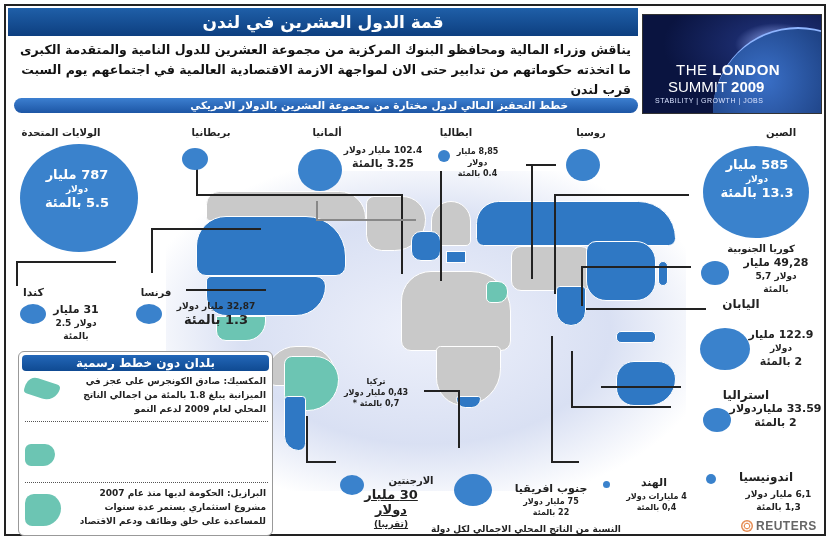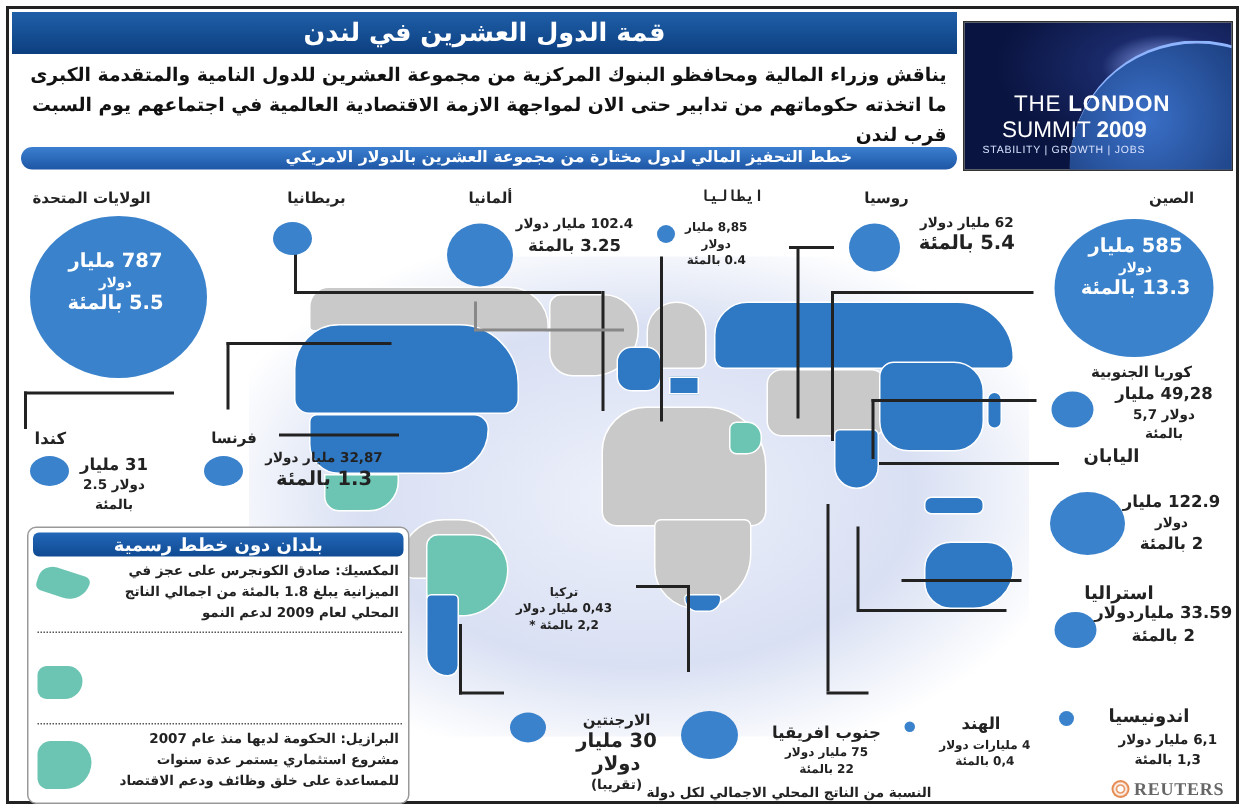--- a/index.html
+++ b/index.html
@@ -24,21 +24,21 @@
   .label .big { font-size: 13px; }
   .in-bubble { color: #fff; }
   .line { position: absolute; background: #222; }
   .panel { position: absolute; left: 12px; top: 345px; width: 255px; height: 185px; border: 1px solid #999; border-radius: 6px; background: #fff; }
   .panel-title { position: absolute; left: 3px; top: 3px; width: 247px; height: 16px; background: linear-gradient(#2367b8, #0f4a92); border-radius: 4px; color: #fff; text-align: center; font-weight: bold; font-size: 12px; line-height: 16px; direction: rtl; }
   .panel-item { position: absolute; left: 4px; width: 245px; direction: rtl; text-align: right; font-size: 9px; font-weight: bold; line-height: 14px; color: #222; padding-right: 2px; }
   .panel-item .txt { display: block; margin-left: 50px; }
   .panel-icon { position: absolute; left: 6px; background: #6cc5b3; }
   .dotted { position: absolute; left: 6px; width: 243px; border-top: 1px dotted #555; }
   .footer-note { position: absolute; left: 425px; top: 518px; direction: rtl; font-size: 9px; font-weight: bold; color: #222; }
-  .reuters { position: absolute; left: 735px; top: 513px; font-family: Liberation Serif, serif; font-weight: bold; font-size: 12px; color: #666; letter-spacing: 0.5px; }
+  .reuters { position: absolute; left: 735px; top: 513px; font-family: Liberation Sans, sans-serif; font-weight: bold; font-size: 12px; color: #666; letter-spacing: 0.5px; }
   .reuters .dot { display: inline-block; width: 12px; height: 12px; border-radius: 50%; background: radial-gradient(circle, #fff 20%, #e58a50 30%, #fff 45%, #e58a50 60%); vertical-align: -2px; margin-right: 3px; }
 </style>
 </head>
 <body>
 
 <div class="frame">
   <div class="title-bar">قمة الدول العشرين في لندن</div>
   <div class="intro">يناقش وزراء المالية ومحافظو البنوك المركزية من مجموعة العشرين للدول النامية والمتقدمة الكبرى ما اتخذته حكوماتهم من تدابير حتى الان لمواجهة الازمة الاقتصادية العالمية في اجتماعهم يوم السبت قرب لندن</div>
 
   <div class="logo">
@@ -126,38 +126,34 @@
 
   <div class="label" style="left:296px;top:120px;width:50px;">
     <span class="name">ألمانيا</span>
   </div>
   <div class="bubble" style="left:292px;top:143px;width:44px;height:42px;"></div>
   <div class="label" style="left:332px;top:138px;width:90px;">
     <span>102.4 مليار دولار</span><br>
     <span class="big" style="font-size:11px">3.25 بالمئة</span>
   </div>
 
-  <div class="label" style="left:452px;top:120px;width:60px;font-family:Liberation Mono, monospace;">
+  <div class="label" style="left:420px;top:120px;width:60px;">
     <span class="name">ايطاليا</span>
   </div>
   <div class="bubble" style="left:432px;top:144px;width:12px;height:12px;"></div>
   <div class="label" style="left:444px;top:140px;width:55px;font-size:8px;line-height:11px;">
     <span>8,85 مليار</span><br>
     <span>دولار</span><br>
     <span>0.4 بالمئة</span>
   </div>
 
   <div class="label" style="left:555px;top:120px;width:60px;">
     <span class="name">روسيا</span>
   </div>
   <div class="bubble" style="left:560px;top:143px;width:34px;height:32px;"></div>
-  <div class="label" style="left:596px;top:137px;width:85px;">
-    <span>62 مليار دولار</span><br>
-    <span class="big">5.4 بالمئة</span>
-  </div>
 
   <div class="label" style="left:745px;top:120px;width:60px;">
     <span class="name">الصين</span>
   </div>
   <div class="bubble" style="left:697px;top:140px;width:106px;height:92px;"></div>
   <div class="label in-bubble" style="left:706px;top:152px;width:90px;">
     <span class="big">585 مليار</span><br>
     <span>دولار</span><br>
     <span class="big">13.3 بالمئة</span>
   </div>
@@ -215,29 +211,29 @@
   <div class="bubble" style="left:448px;top:468px;width:38px;height:32px;"></div>
   <div class="label" style="left:505px;top:490px;width:80px;font-size:8px;line-height:11px;">
     <span>75 مليار دولار</span><br>
     <span>22 بالمئة</span>
   </div>
 
   <div class="label" style="left:365px;top:468px;width:80px;">
     <span class="name">الارجنتين</span>
   </div>
   <div class="bubble" style="left:334px;top:469px;width:24px;height:20px;"></div>
-  <div class="label" style="left:360px;top:482px;width:90px;">
+  <div class="label" style="left:340px;top:482px;width:90px;text-decoration:underline;">
     <span class="big">30 مليار دولار</span><br>
     <span>(تقريبا)</span>
   </div>
 
-  <div class="label" style="left:335px;top:383px;width:70px;font-size:8px;line-height:11px;">
+  <div class="label" style="left:335px;top:370px;width:70px;font-size:8px;line-height:11px;">
     <span>تركيا</span><br>
     <span>0,43 مليار دولار</span><br>
-    <span>2,2 بالمئة *</span>
+    <span>0,7 بالمئة *</span>
   </div>
 
   <div class="label" style="left:5px;top:280px;width:45px;">
     <span class="name" style="font-size:11px">كندا</span>
   </div>
   <div class="bubble" style="left:14px;top:298px;width:26px;height:20px;"></div>
   <div class="label" style="left:40px;top:297px;width:60px;">
     <span class="big" style="font-size:11px">31 مليار</span><br>
     <span>دولار 2.5 بالمئة</span>
   </div>

